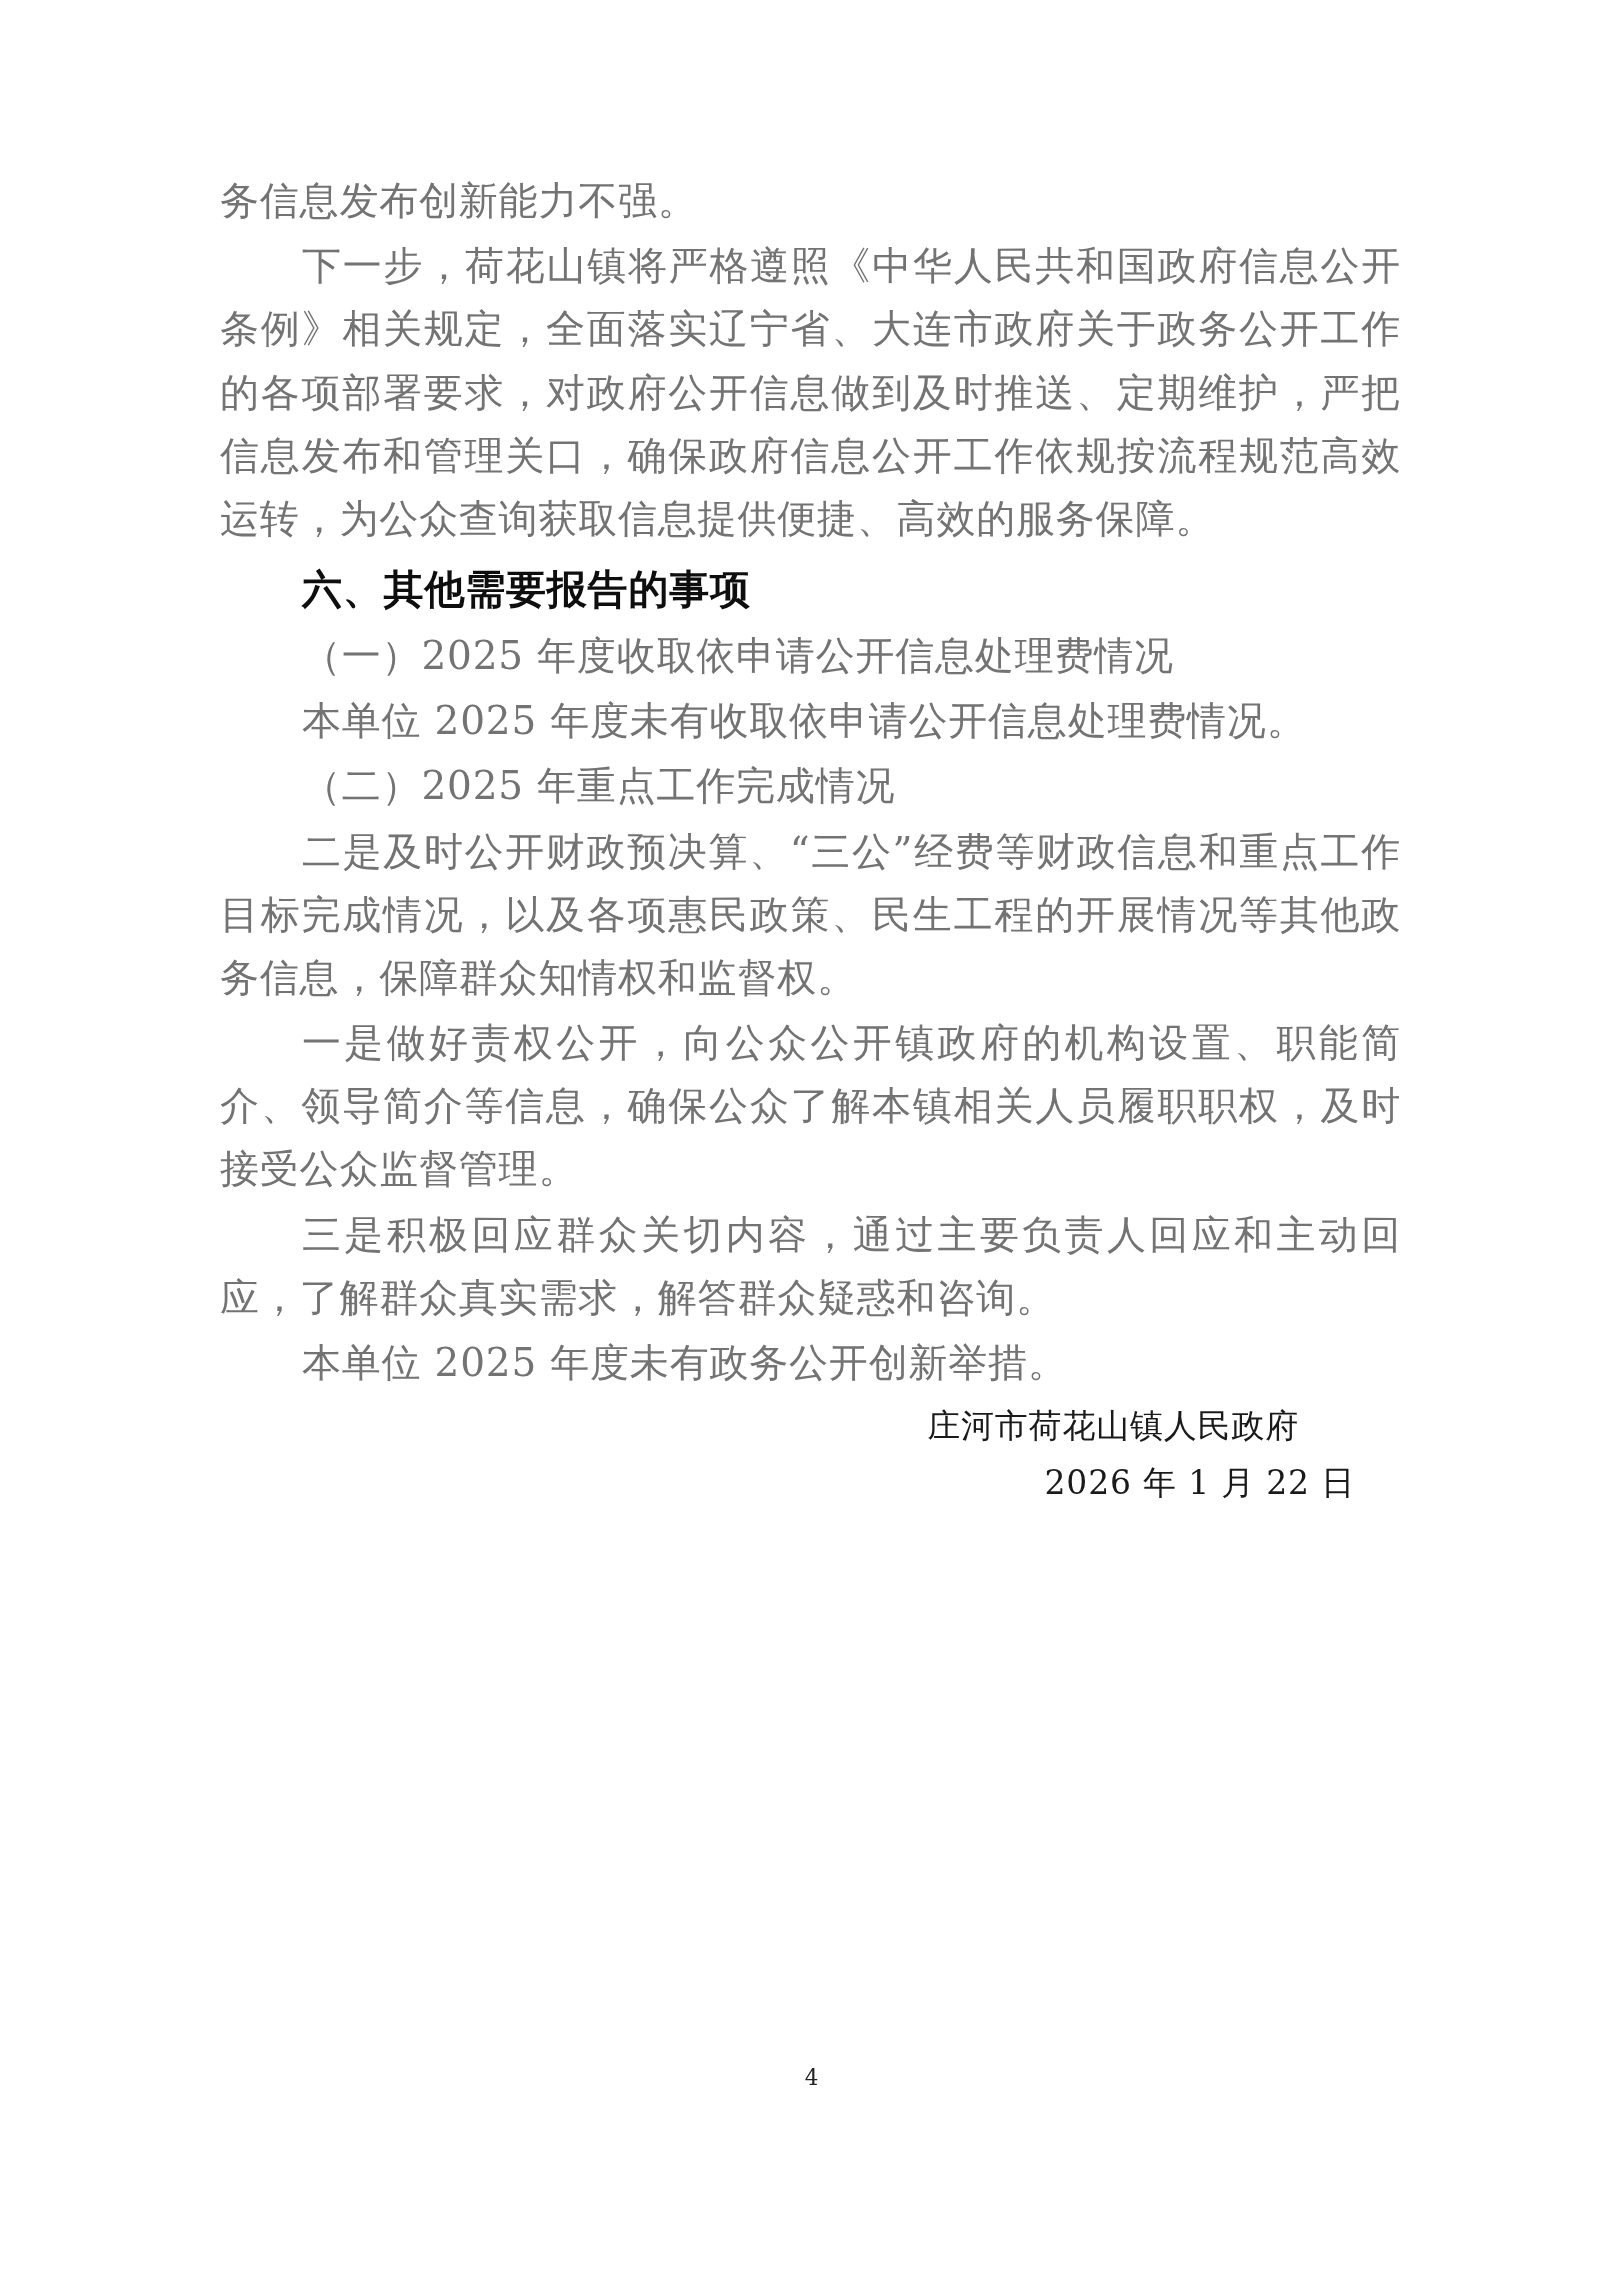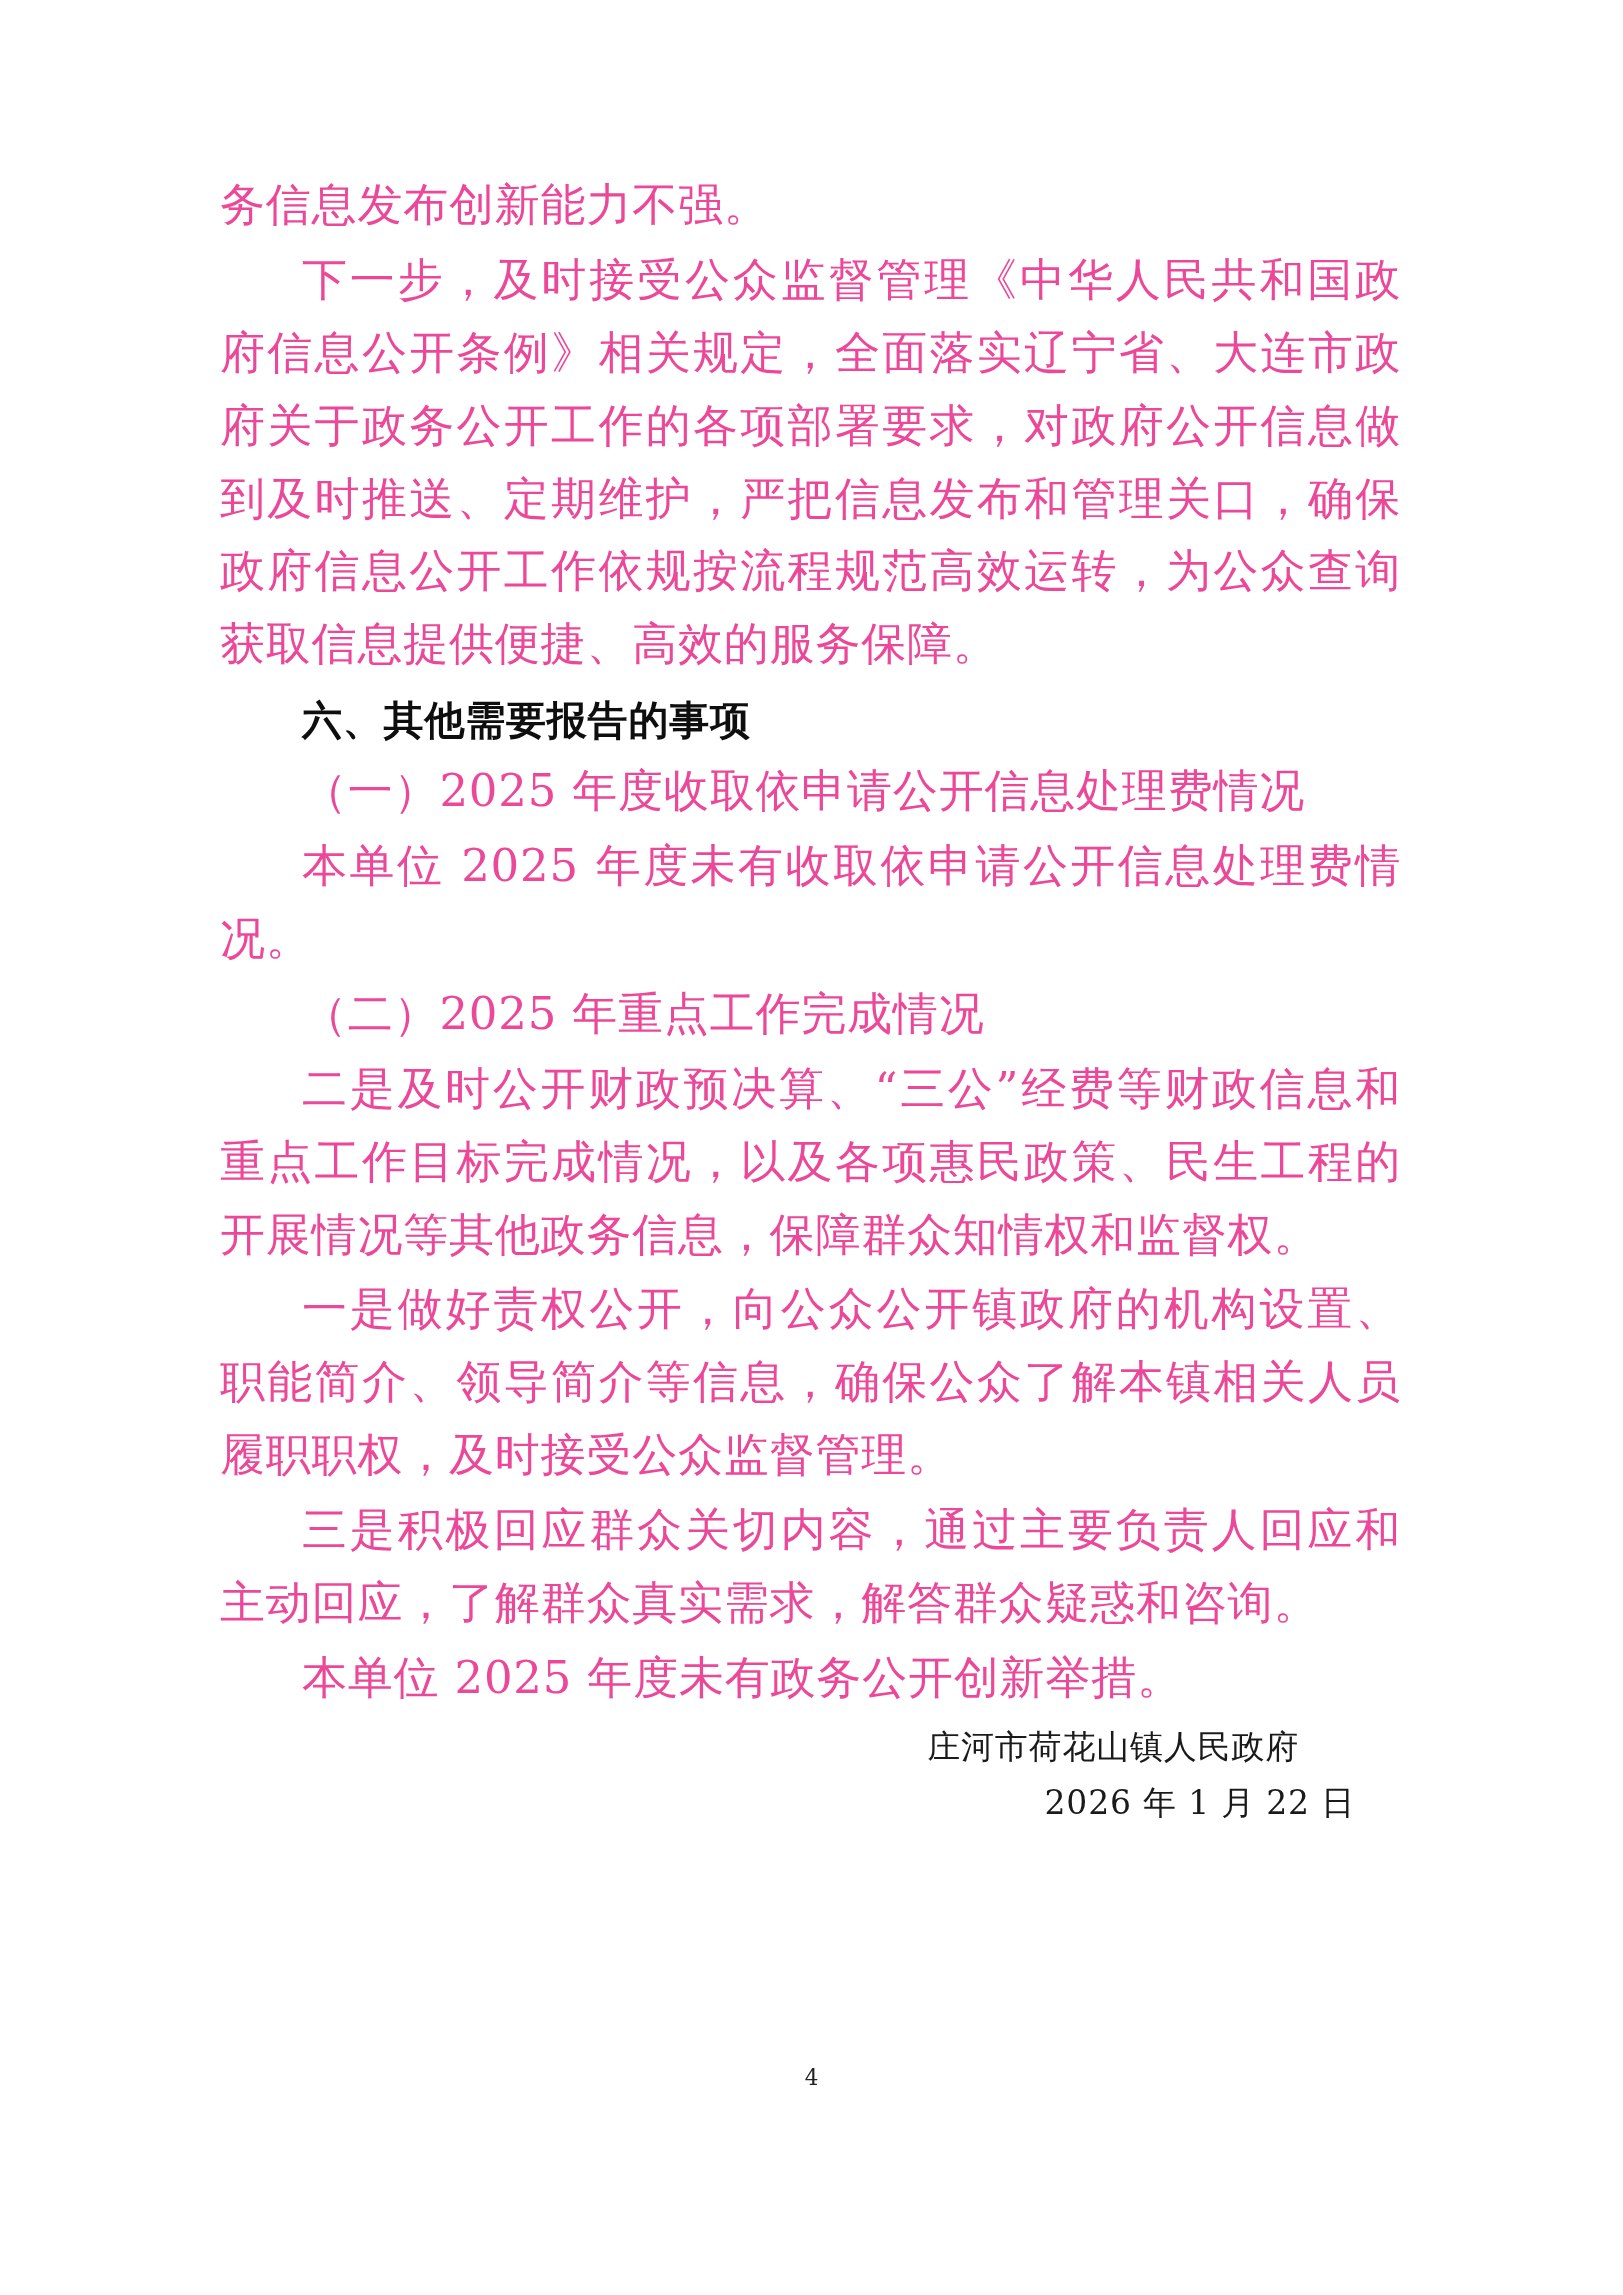--- a/index.html
+++ b/index.html
@@ -19,27 +19,27 @@
     box-sizing: border-box;
     overflow: hidden;
   }
   .content {
     position: absolute;
     left: 220px;
     top: 169px;
     width: 1181px;
   }
   .para {
-    font-size: 45px;
+    font-size: 39px;
     line-height: 1.62;
     letter-spacing: 0.8px;
     text-align: justify;
     text-justify: inter-ideograph;
     margin: 0 0 2px 0;
-    color: #ec4899;
+    color: #737373;
   }
   .indent {
     text-indent: 82px;
   }
   .heading {
     font-size: 40px;
     line-height: 1.62;
     letter-spacing: 0.8px;
     font-weight: bold;
     text-indent: 82px;
@@ -72,21 +72,21 @@
   }
 </style>
 </head>
 <body>
 
 <div class="page">
   <div class="content">
 
     <p class="para">务信息发布创新能力不强。</p>
 
-    <p class="para indent">下一步，及时接受公众监督管理《中华人民共和国政府信息公开条例》相关规定，全面落实辽宁省、大连市政府关于政务公开工作的各项部署要求，对政府公开信息做到及时推送、定期维护，严把信息发布和管理关口，确保政府信息公开工作依规按流程规范高效运转，为公众查询获取信息提供便捷、高效的服务保障。</p>
+    <p class="para indent">下一步，荷花山镇将严格遵照《中华人民共和国政府信息公开条例》相关规定，全面落实辽宁省、大连市政府关于政务公开工作的各项部署要求，对政府公开信息做到及时推送、定期维护，严把信息发布和管理关口，确保政府信息公开工作依规按流程规范高效运转，为公众查询获取信息提供便捷、高效的服务保障。</p>
 
     <p class="heading">六、其他需要报告的事项</p>
 
     <p class="para indent">（一）2025 年度收取依申请公开信息处理费情况</p>
 
     <p class="para indent">本单位 2025 年度未有收取依申请公开信息处理费情况。</p>
 
     <p class="para indent">（二）2025 年重点工作完成情况</p>
 
     <p class="para indent">二是及时公开财政预决算、“三公”经费等财政信息和重点工作目标完成情况，以及各项惠民政策、民生工程的开展情况等其他政务信息，保障群众知情权和监督权。</p>

